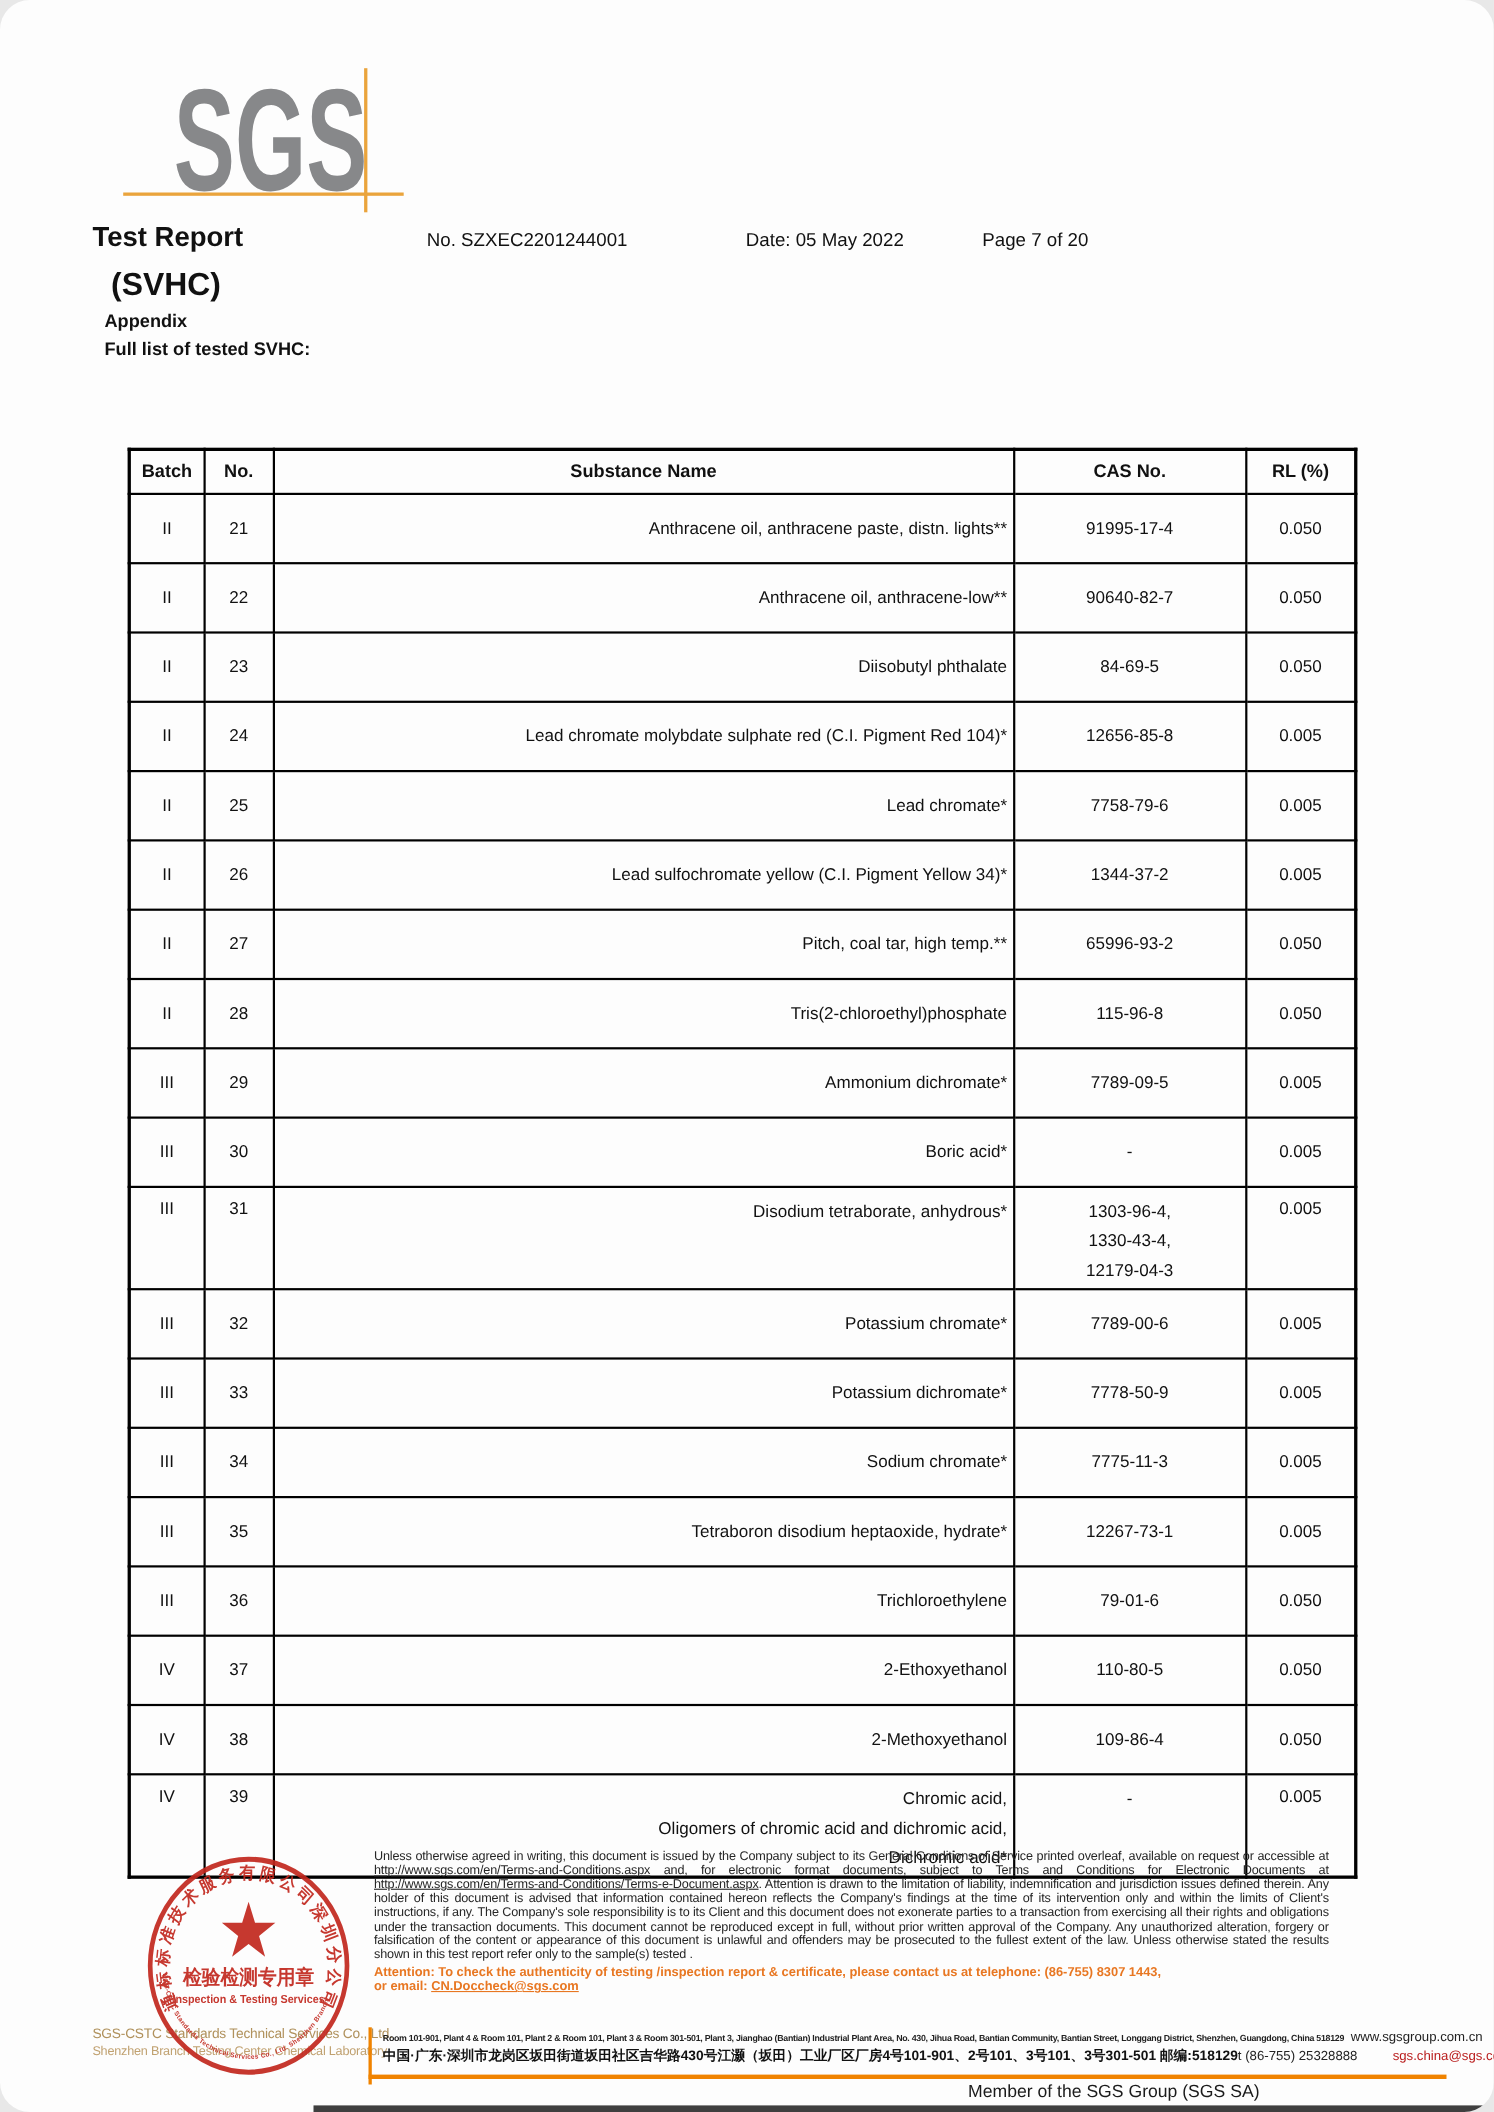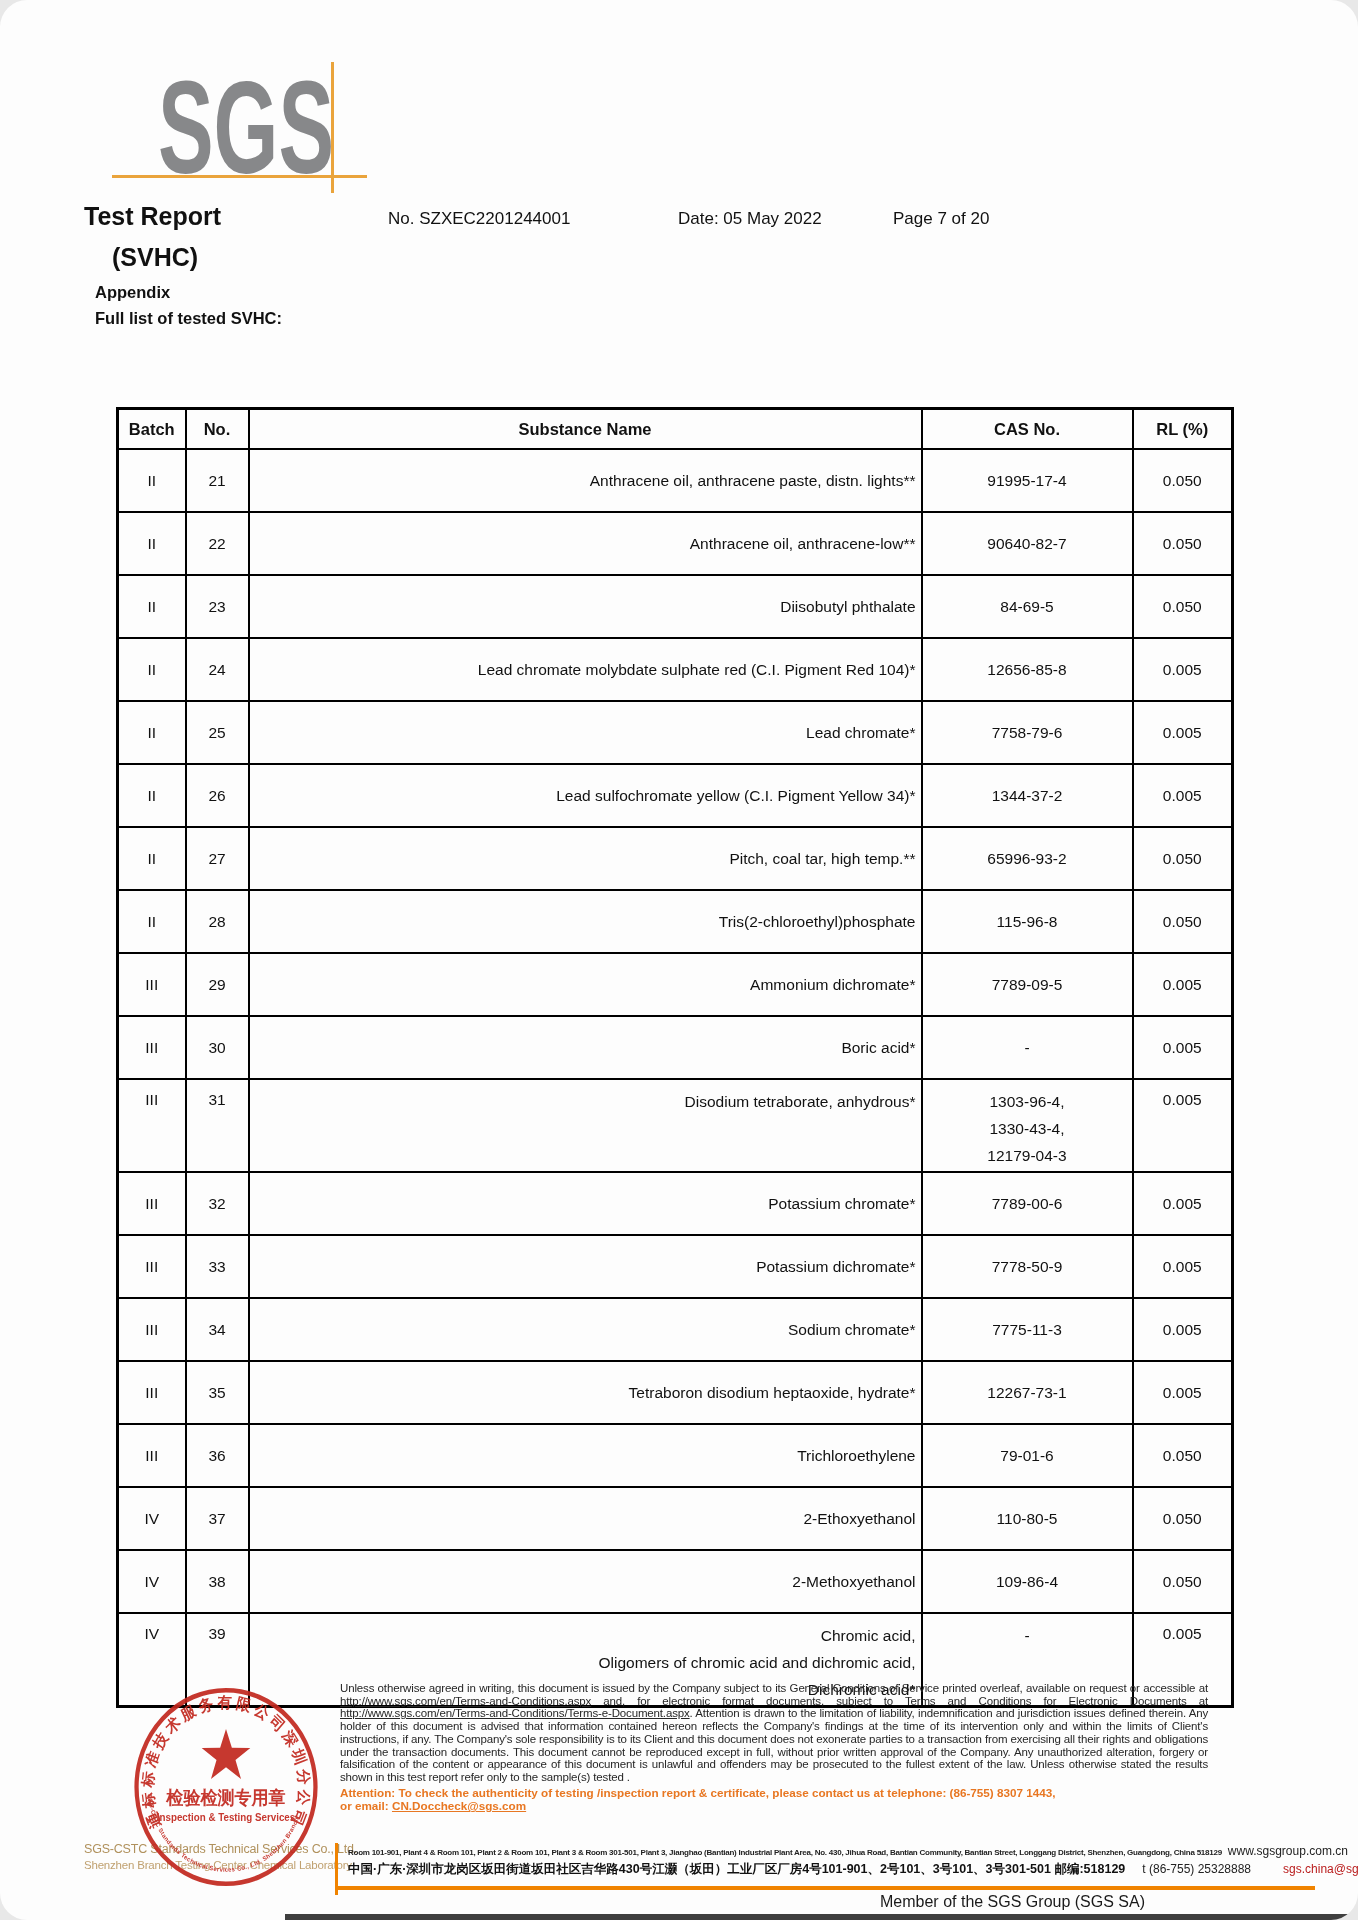--- a/index.html
+++ b/index.html
@@ -6,21 +6,21 @@
   .page{position:relative;width:1358px;height:1920px;background:#fdfdfd;margin:0 auto;
         font-family:"Liberation Sans",sans-serif;color:#111;overflow:hidden;border-radius:27px;}
 
   
   .logo-svg{position:absolute;left:156px;top:55px;}
   .logo-hline{position:absolute;left:112px;top:175px;width:255px;height:3px;background:#eaa43c;}
   .logo-vline{position:absolute;left:331px;top:62px;width:3px;height:131px;background:#eaa43c;}
 
   
   .doc-title{position:absolute;left:84px;top:202px;font-size:25px;font-weight:bold;}
-  .doc-subtitle{position:absolute;left:112px;top:243px;font-size:25px;font-weight:bold;}
+  .doc-subtitle{position:absolute;left:101px;top:243px;font-size:29px;font-weight:bold;}
   .report-no{position:absolute;left:388px;top:209px;font-size:17px;}
   .report-date{position:absolute;left:678px;top:209px;font-size:17px;}
   .report-page{position:absolute;left:893px;top:209px;font-size:17px;}
   .appendix{position:absolute;left:95px;top:283px;font-size:16.5px;font-weight:bold;}
   .fulllist{position:absolute;left:95px;top:309px;font-size:16.5px;font-weight:bold;}
 
   
   .svhc-table{position:absolute;left:116px;top:407px;width:1115px;border-collapse:collapse;
               table-layout:fixed;border:3px solid #000000;font-size:15.5px;}
   .svhc-table th{border:2px solid #000;height:38px;font-size:16.5px;font-weight:bold;text-align:center;padding:0 2px;}
@@ -39,21 +39,21 @@
   .disclaimer{font-size:11.5px;line-height:12.7px;text-align:justify;color:#262626;letter-spacing:-0.15px;}
   .disclaimer .u{text-decoration:underline;}
   .attention{margin-top:2px;color:#e87722;font-weight:bold;font-size:11.7px;line-height:13.5px;}
   .attention .u{text-decoration:underline;}
   .addr-divider{position:absolute;left:335px;top:1843px;width:3px;height:52px;background:#f08300;}
   .addr-block{position:absolute;left:348px;top:1844px;width:925px;}
   .addr-row{display:flex;align-items:baseline;text-align:right;}
   .addr-en{flex:1;font-size:8px;font-weight:bold;white-space:nowrap;letter-spacing:-0.25px;color:#222;}
   .addr-web{font-size:12px;white-space:nowrap;margin-left:6px;color:#222;}
   .addr-cn{flex:1;font-size:12.5px;font-weight:bold;white-space:nowrap;color:#111;margin-top:3px;}
-  .addr-phone{font-size:12px;white-space:nowrap;color:#222;padding-left:17px;}
+  .addr-phone{font-size:12px;white-space:nowrap;color:#222;}
   .addr-mail{font-size:12px;white-space:nowrap;margin-left:32px;color:#b91c1c;}
   .orange-rule{position:absolute;left:335px;top:1886px;width:980px;height:3.5px;background:#f08300;}
   .member{position:absolute;left:740px;top:1893px;width:405px;text-align:right;font-size:16px;color:#1a1a1a;}
   .bottom-bar{position:absolute;left:285px;top:1914px;width:1073px;height:6px;background:#3f3f3f;}
 </style>
 </head>
 <body>
 
 <div class="page">
 

